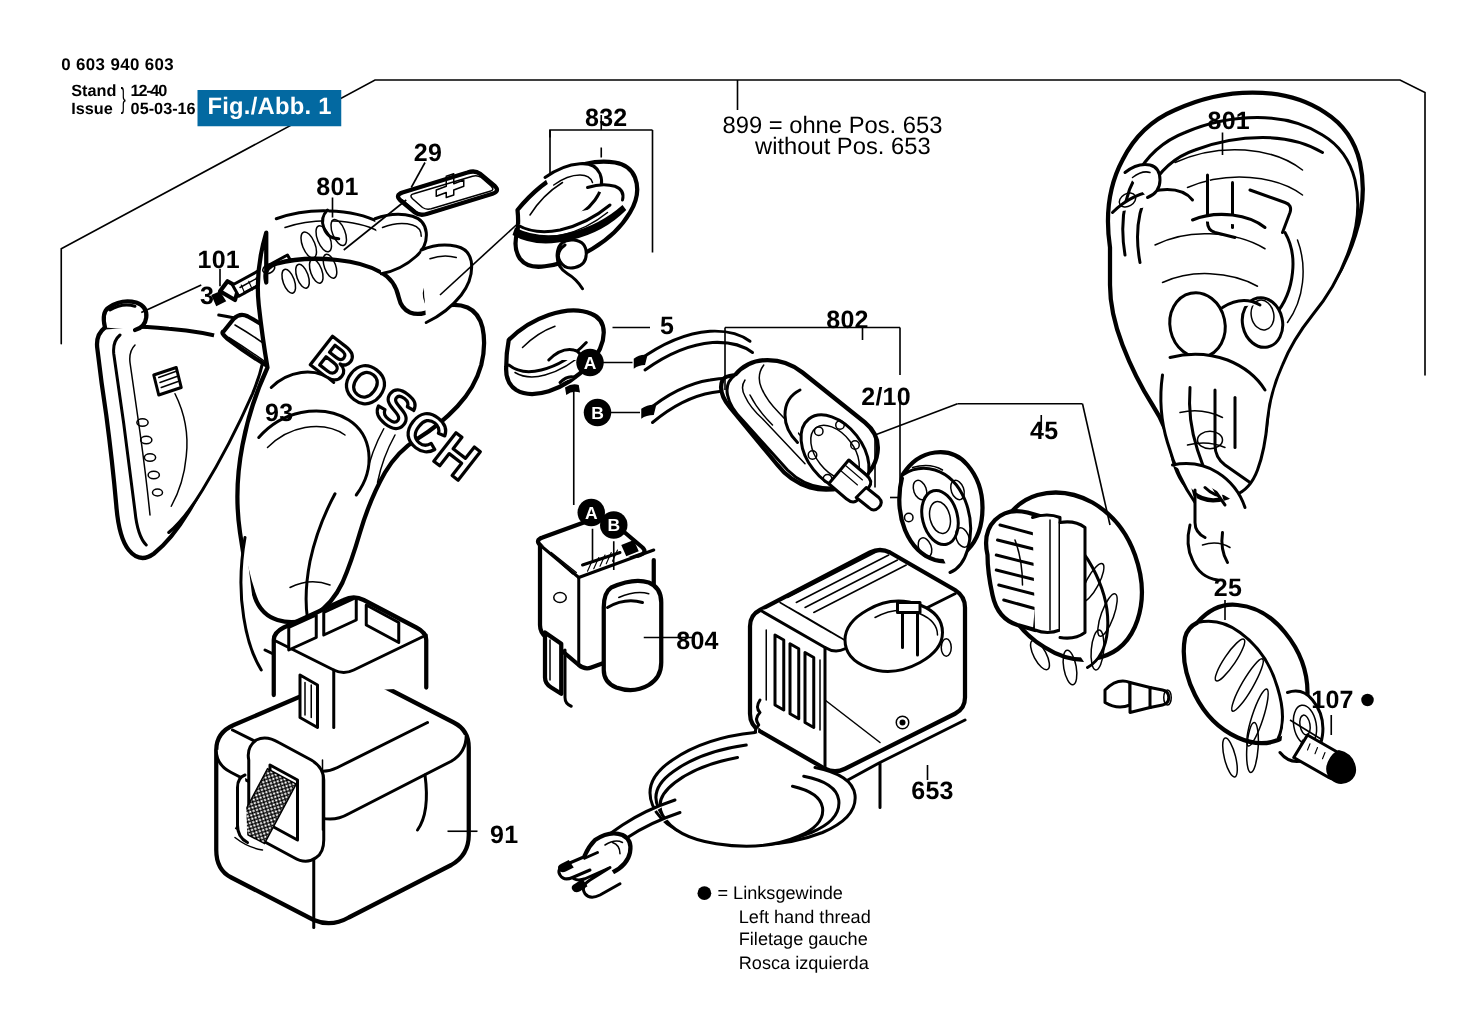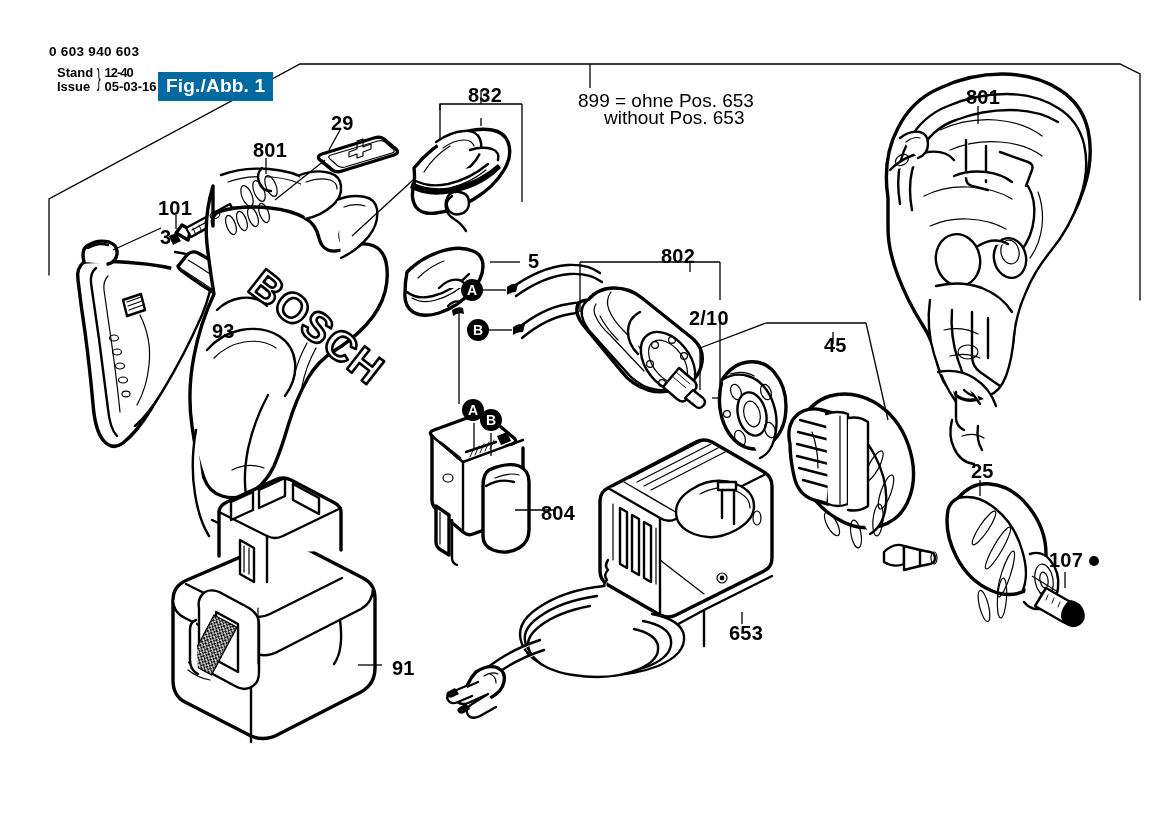--- a/index.html
+++ b/index.html
@@ -570,15 +570,21 @@
   </div>
   <div class="cn" style="left:541px;top:502px;">804</div>
   <div class="cn" style="left:729px;top:622px;">653</div>
   <div class="cn" style="left:392px;top:657px;">91</div>
 
   <div class="ab" style="left:461px;top:279px;">A</div>
   <div class="ab" style="left:467px;top:319px;">B</div>
   <div class="ab" style="left:462px;top:399px;">A</div>
   <div class="ab" style="left:480px;top:409px;">B</div>
 
+  <div class="legend">
+    <div class="row1"><span class="dot"></span><span>= Linksgewinde</span></div>
+    <span class="ind">Left hand thread</span>
+    <span class="ind">Filetage gauche</span>
+    <span class="ind">Rosca izquierda</span>
+  </div>
 
 
 </div>
 
 </body></html>

